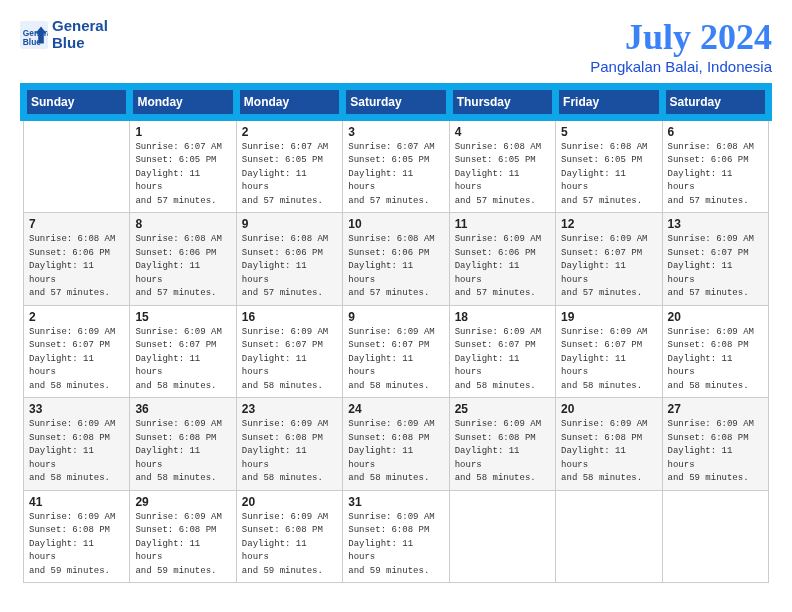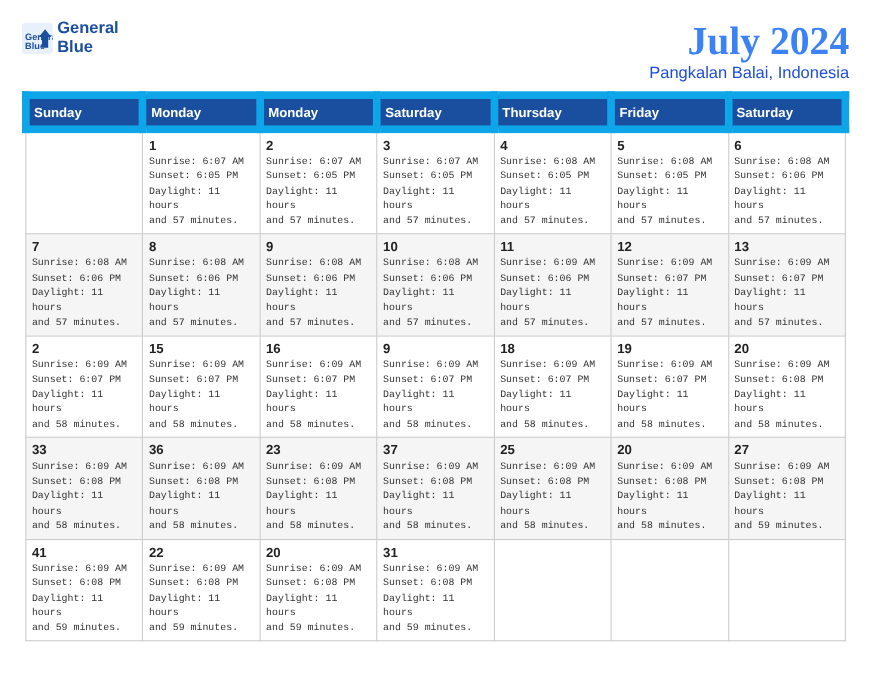--- a/index.html
+++ b/index.html
@@ -218,21 +218,21 @@
           </td>
           <td>
             <span class="day-num">36</span>
             <div class="day-info">Sunrise: 6:09 AM<br>Sunset: 6:08 PM<br>Daylight: 11 hours<br>and 58 minutes.</div>
           </td>
           <td>
             <span class="day-num">23</span>
             <div class="day-info">Sunrise: 6:09 AM<br>Sunset: 6:08 PM<br>Daylight: 11 hours<br>and 58 minutes.</div>
           </td>
           <td>
-            <span class="day-num">37</span>
+            <span class="day-num">24</span>
             <div class="day-info">Sunrise: 6:09 AM<br>Sunset: 6:08 PM<br>Daylight: 11 hours<br>and 58 minutes.</div>
           </td>
           <td>
             <span class="day-num">25</span>
             <div class="day-info">Sunrise: 6:09 AM<br>Sunset: 6:08 PM<br>Daylight: 11 hours<br>and 58 minutes.</div>
           </td>
           <td>
             <span class="day-num">20</span>
             <div class="day-info">Sunrise: 6:09 AM<br>Sunset: 6:08 PM<br>Daylight: 11 hours<br>and 58 minutes.</div>
           </td>
@@ -240,21 +240,21 @@
             <span class="day-num">27</span>
             <div class="day-info">Sunrise: 6:09 AM<br>Sunset: 6:08 PM<br>Daylight: 11 hours<br>and 59 minutes.</div>
           </td>
         </tr>
         <tr>
           <td>
             <span class="day-num">41</span>
             <div class="day-info">Sunrise: 6:09 AM<br>Sunset: 6:08 PM<br>Daylight: 11 hours<br>and 59 minutes.</div>
           </td>
           <td>
-            <span class="day-num">22</span>
+            <span class="day-num">29</span>
             <div class="day-info">Sunrise: 6:09 AM<br>Sunset: 6:08 PM<br>Daylight: 11 hours<br>and 59 minutes.</div>
           </td>
           <td>
             <span class="day-num">20</span>
             <div class="day-info">Sunrise: 6:09 AM<br>Sunset: 6:08 PM<br>Daylight: 11 hours<br>and 59 minutes.</div>
           </td>
           <td>
             <span class="day-num">31</span>
             <div class="day-info">Sunrise: 6:09 AM<br>Sunset: 6:08 PM<br>Daylight: 11 hours<br>and 59 minutes.</div>
           </td>

